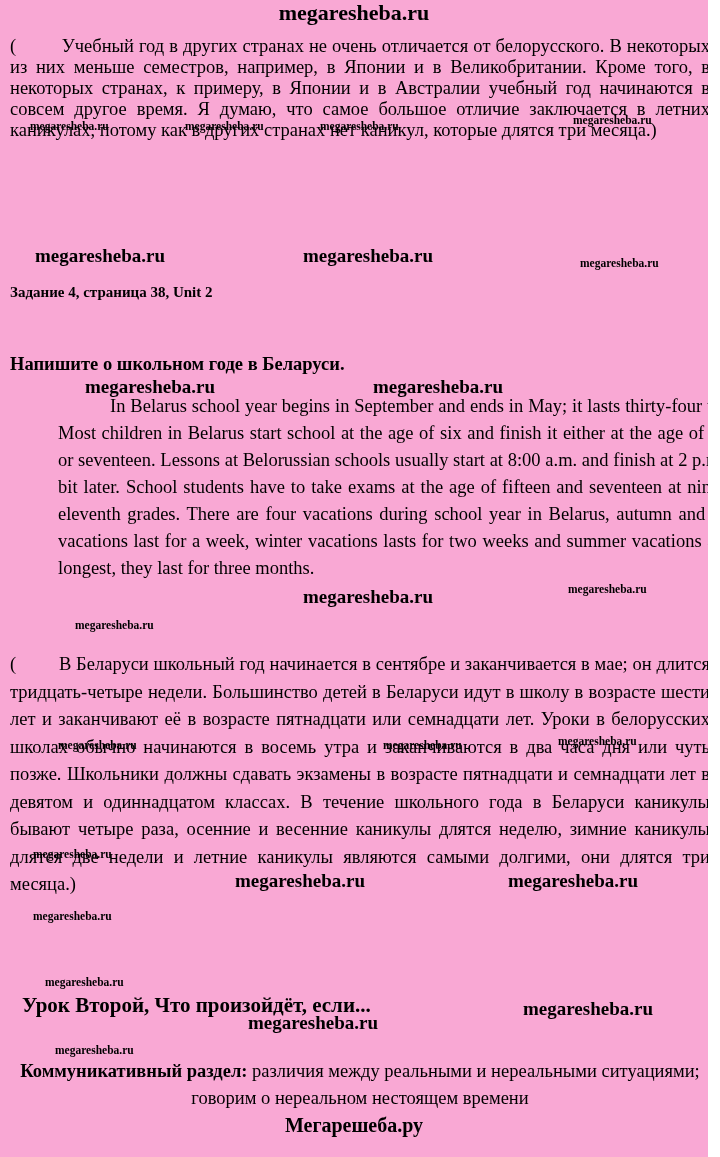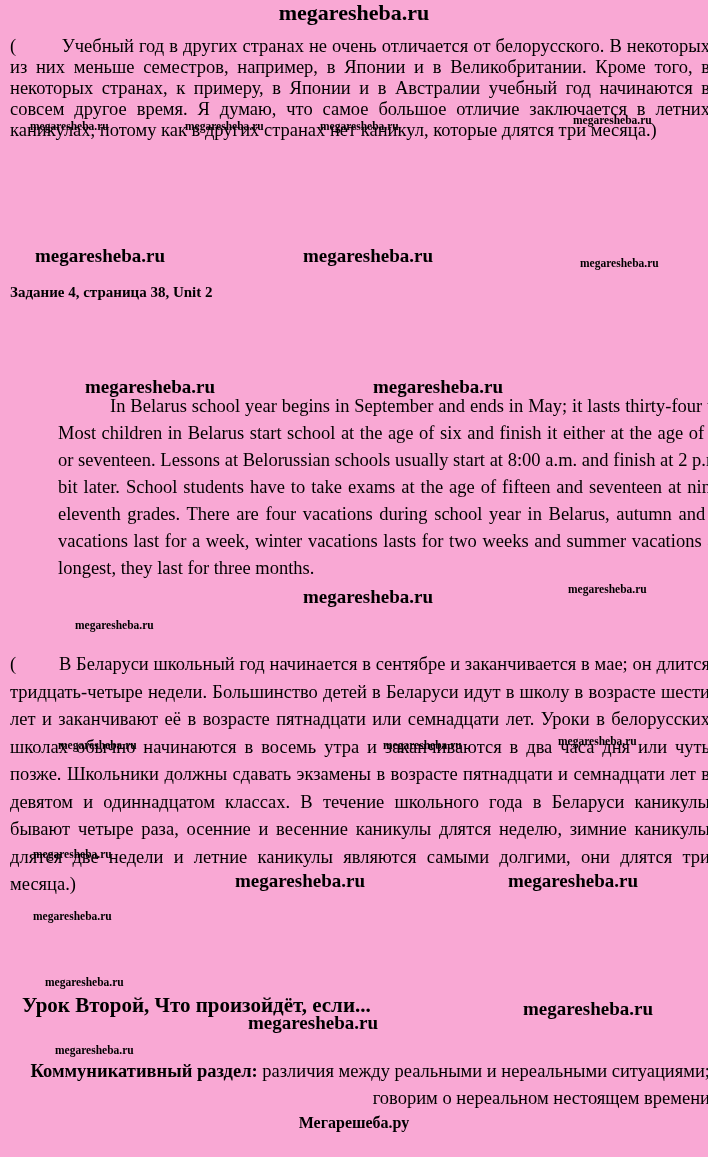--- a/index.html
+++ b/index.html
@@ -18,37 +18,37 @@
   }
   .para{
     position:absolute;margin:0;
     left:10px;width:700px;
     font-size:18.5px;line-height:21px;
     text-align:justify;
   }
   .p1{top:36px;}
   .p2{top:393px;line-height:27px;text-indent:52px;margin-left:48px;}
   .p3{top:651px;line-height:27.5px;}
-  .p4{top:1058px;line-height:27px;text-align:right;}
+  .p4{top:1058px;line-height:27px;text-align:center;}
   .h-task{
     position:absolute;top:284px;left:10px;margin:0;
     font-size:15px;font-weight:bold;
   }
   .h-subtask{
     position:absolute;top:354px;left:10px;margin:0;
     font-size:18.5px;font-weight:bold;
   }
   .h-lesson{
     position:absolute;top:981px;left:10px;margin:12px;
     font-size:21px;font-weight:bold;
   }
   .bottom-title{
     position:absolute;top:1114px;left:0;width:100%;
     margin:0;text-align:center;
-    font-size:16px;font-weight:bold;
+    font-size:20px;font-weight:bold;
   }
   .wm{
     position:absolute;
     font-weight:bold;
     white-space:nowrap;
   }
   .wm.big{font-size:19px;}
   .wm.small{font-size:11.5px;}
   b{font-weight:bold;}
 </style>
@@ -56,20 +56,21 @@
 <body>
 
 <div class="page">
 
   <h1 class="top-title">megaresheba.ru</h1>
 
   <p class="para p1">(&nbsp;&nbsp;&nbsp;&nbsp;&nbsp;&nbsp;&nbsp;&nbsp; Учебный год в других странах не очень отличается от белорусского. В некоторых из них меньше семестров, например, в Японии и в Великобритании. Кроме того, в некоторых странах, к примеру, в Японии и в Австралии учебный год начинаются в совсем другое время. Я думаю, что самое большое отличие заключается в летних каникулах, потому как в других странах нет каникул, которые длятся три месяца.)</p>
 
   <h2 class="h-task">Задание 4, страница 38, Unit 2</h2>
 
+  <h3 class="h-subtask">Напишите о школьном годе в Беларуси.</h3>
 
   <p class="para p2">In Belarus school year begins in September and ends in May; it lasts thirty-four weeks. Most children in Belarus start school at the age of six and finish it either at the age of fifteen or seventeen. Lessons at Belorussian schools usually start at 8:00 a.m. and finish at 2 p.m. or a bit later. School students have to take exams at the age of fifteen and seventeen at ninth and eleventh grades. There are four vacations during school year in Belarus, autumn and spring vacations last for a week, winter vacations lasts for two weeks and summer vacations are the longest, they last for three months.</p>
 
   <p class="para p3">(&nbsp;&nbsp;&nbsp;&nbsp;&nbsp;&nbsp;&nbsp;&nbsp; В Беларуси школьный год начинается в сентябре и заканчивается в мае; он длится тридцать-четыре недели. Большинство детей в Беларуси идут в школу в возрасте шести лет и заканчивают её в возрасте пятнадцати или семнадцати лет. Уроки в белорусских школах обычно начинаются в восемь утра и заканчиваются в два часа дня или чуть позже. Школьники должны сдавать экзамены в возрасте пятнадцати и семнадцати лет в девятом и одиннадцатом классах. В течение школьного года в Беларуси каникулы бывают четыре раза, осенние и весенние каникулы длятся неделю, зимние каникулы длятся две недели и летние каникулы являются самыми долгими, они длятся три месяца.)</p>
 
   <h2 class="h-lesson">Урок Второй, Что произойдёт, если...</h2>
 
   <p class="para p4"><b>Коммуникативный раздел:</b><span> различия между реальными и нереальными ситуациями; говорим о нереальном нестоящем времени</span></p>
 
   <h1 class="bottom-title">Мегарешеба.ру</h1>

